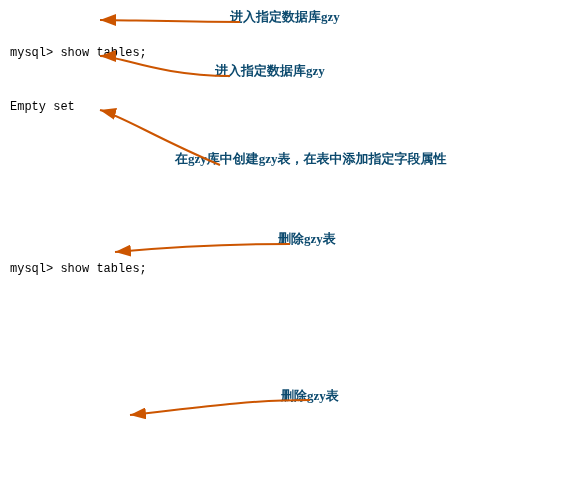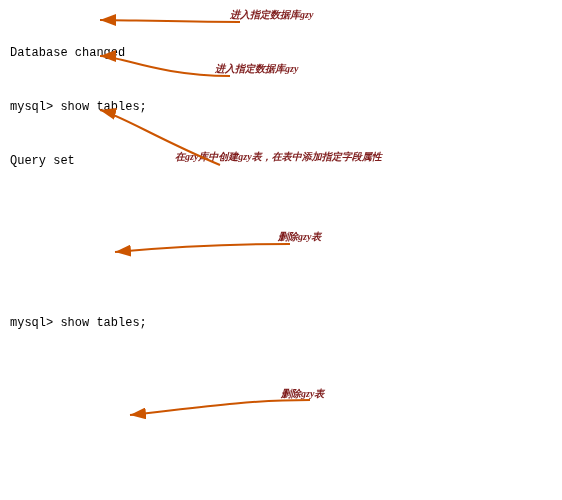--- a/index.html
+++ b/index.html
@@ -16,39 +16,37 @@
     .terminal {
       padding: 8px 10px;
       line-height: 1.5;
       white-space: pre;
     }
     .terminal-line {
       display: block;
     }
     .annotation {
       position: absolute;
-      color: #7f1d1d;
+      color: #0c4a6e;
       font-family: 'SimSun', 'STSong', serif;
-      font-size: 10px;
+      font-size: 13px;
       font-weight: bold;
-      font-style: italic;
     }
     .arrow-svg {
       position: absolute;
       overflow: visible;
       pointer-events: none;
     }
   </style>
 </head>
 <body>
 
 <div class="terminal">
-  <span class="terminal-line">Database changed</span>
   <span class="terminal-line">mysql&gt; show tables;</span>
-  <span class="terminal-line">Query set</span>
+  <span class="terminal-line">Empty set</span>
   <span class="terminal-line">&nbsp;</span>
   <span class="terminal-line">&nbsp;</span>
   <span class="terminal-line">mysql&gt; show tables;</span>
   
   
   
   
   
   
   

